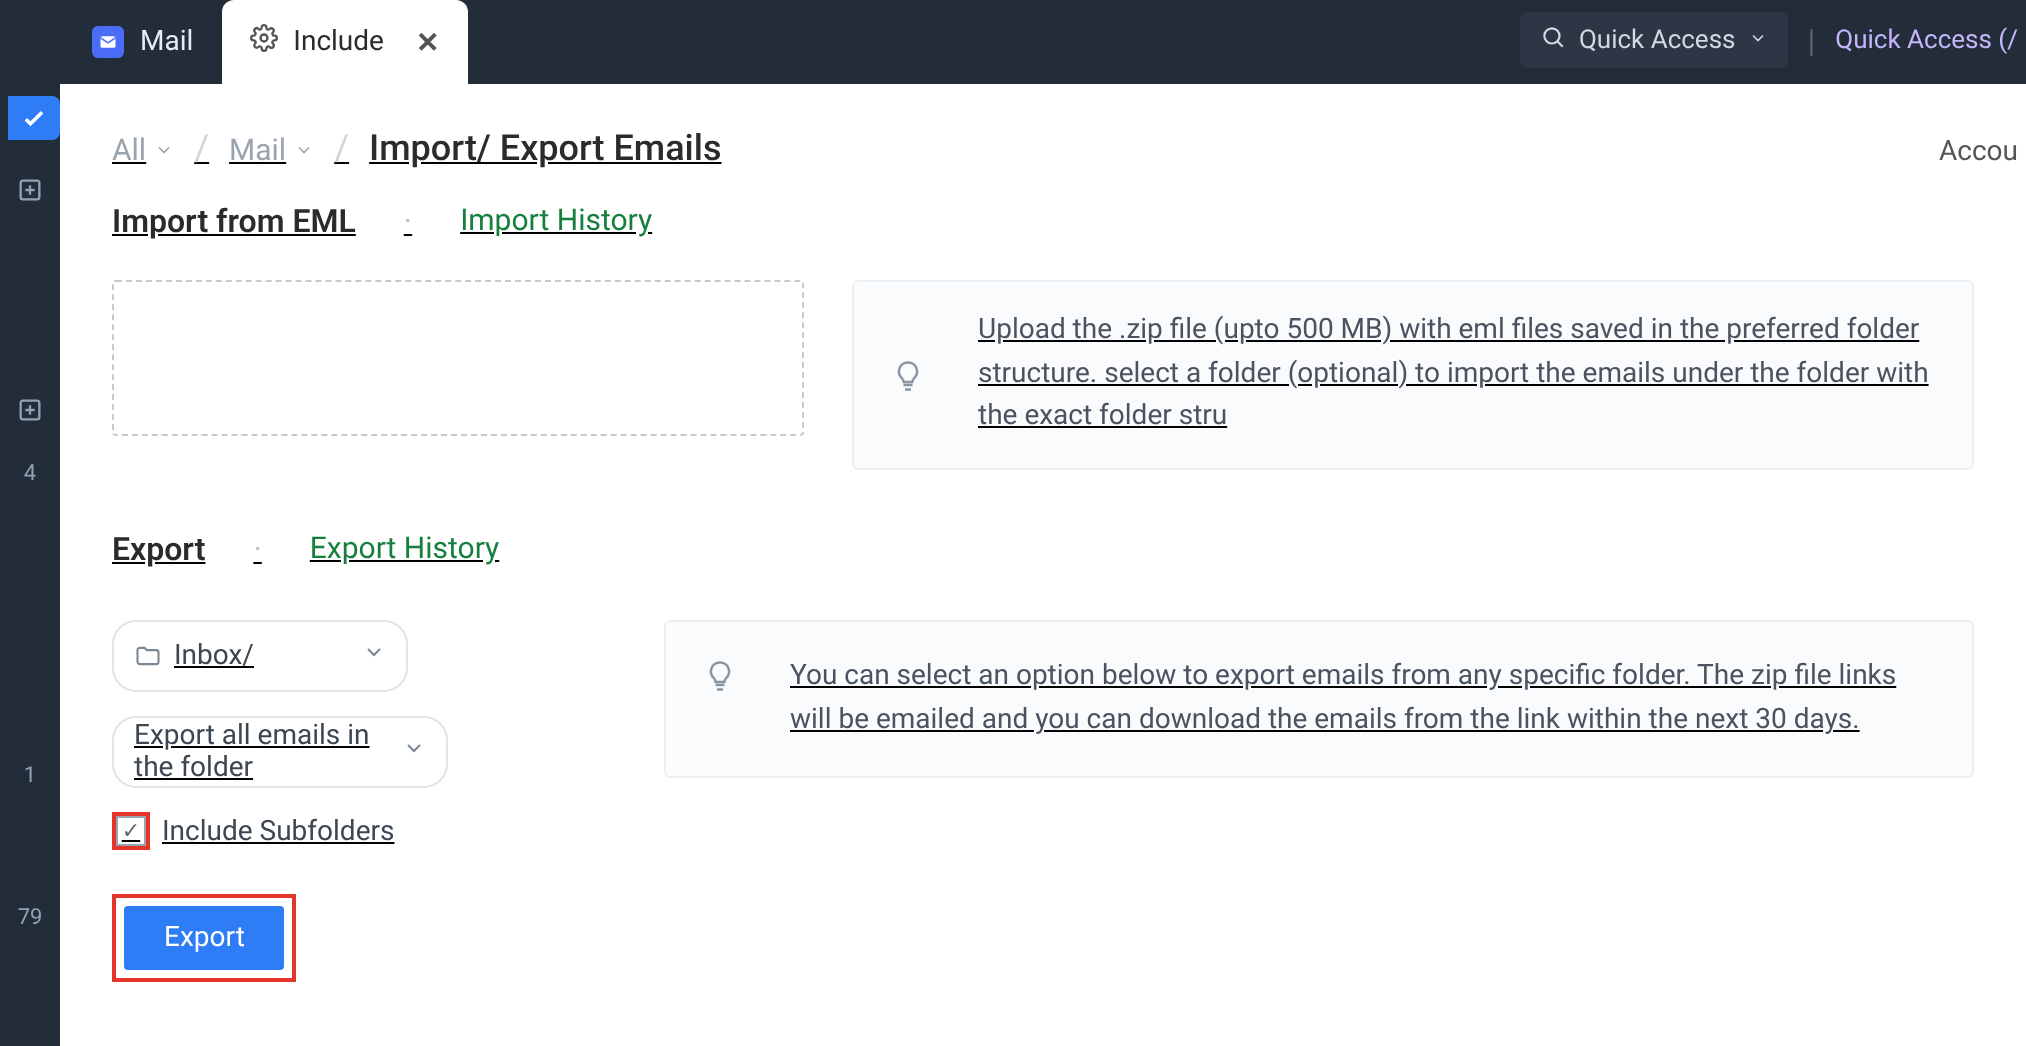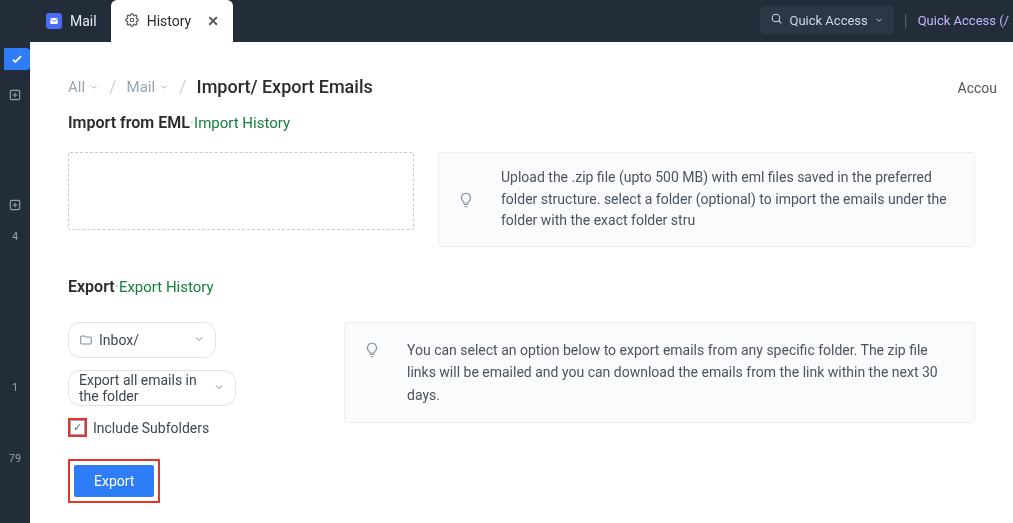--- a/index.html
+++ b/index.html
@@ -16,31 +16,31 @@
   .qa-pill { background: #2c3644; border-radius: 4px; height: 28px; display: flex; align-items: center; padding: 0 10px; font-size: 13px; color: #cfd8e3; gap: 6px; }
   .qa-text { font-size: 13px; color: #c4b5fd; padding-right: 4px; }
 
   
   .leftrail { position: absolute; top: 42px; left: 0; width: 30px; height: calc(523px - 42px); background: #232d3a; display: flex; flex-direction: column; align-items: center; padding-top: 6px; gap: 14px; color: #8fa1b3; }
   .rail-item { width: 22px; height: 22px; display: flex; align-items: center; justify-content: center; font-size: 12px; border-radius: 4px; }
   .rail-active { background: #2f7df6; color: #fff; border-top-left-radius: 0; border-bottom-left-radius: 0; width: 26px; margin-left: 4px; }
   .rail-num { font-size: 11px; color: #8fa1b3; }
 
   
-  .main { position: absolute; top: 42px; left: 30px; right: 0; bottom: 0; background: #fff; padding: 16px; }
+  .main { position: absolute; top: 42px; left: 30px; right: 0; bottom: 0; background: #fff; padding: 4px; text-decoration: underline; }
   .breadcrumb { display: flex; align-items: center; gap: 10px; padding: 18px 22px 16px; font-size: 18px; color: #2b2b2b; position: relative; }
   .crumb { color: #9aa4af; font-size: 15px; display: flex; align-items: center; gap: 4px; }
   .crumb svg { width: 10px; height: 10px; }
   .crumb-sep { color: #cfd5db; }
   .crumb-current { color: #2b2b2b; font-size: 18px; font-weight: 500; }
   .account-link { position: absolute; right: 0; top: 22px; font-size: 14px; color: #555; }
 
   .content { padding: 0 22px; }
 
-  .section-title-row { display: flex; align-items: center; gap: 0; margin-bottom: 20px; }
+  .section-title-row { display: flex; align-items: flex-start; gap: 24px; margin-bottom: 20px; }
   .section-title { font-size: 16px; font-weight: 600; color: #2b2b2b; }
   .dot-sep { color: #b9c2cb; }
   .section-link { color: #15803d; font-size: 15px; }
 
   
   .import-row { display: flex; align-items: stretch; gap: 24px; margin-bottom: 30px; }
   .dropzone { flex: 0 0 346px; height: 78px; border: 1px dashed #c4cad1; border-radius: 2px; display: flex; align-items: center; justify-content: center; font-size: 14px; color: #9aa4af; }
   .dropzone .strong { color: #5b6470; font-weight: 600; margin-right: 4px; }
   .hintbox { flex: 1; background: #fafbfc; border: 1px solid #eceff2; border-radius: 3px; display: flex; align-items: center; padding: 14px 16px; gap: 24px; font-size: 14px; color: #4a5360; }
   .bulb { flex: 0 0 22px; height: 22px; display: flex; align-items: center; justify-content: center; color: #8a96a3; }
@@ -79,21 +79,21 @@
       </span>
       <span>Mail</span>
     </div>
     <div class="tab tab-settings">
       <span>
         <svg viewBox="0 0 24 24" width="14" height="14" fill="none" stroke="#555" stroke-width="2">
             <circle cx="12" cy="12" r="3"></circle>
             <path d="M19.4 15a1.7 1.7 0 0 0 .34 1.87l.06.06a2 2 0 1 1-2.83 2.83l-.06-.06a1.7 1.7 0 0 0-1.87-.34 1.7 1.7 0 0 0-1 1.56V21a2 2 0 1 1-4 0v-.09a1.7 1.7 0 0 0-1-1.56 1.7 1.7 0 0 0-1.87.34l-.06.06a2 2 0 1 1-2.83-2.83l.06-.06a1.7 1.7 0 0 0 .34-1.87 1.7 1.7 0 0 0-1.56-1H3a2 2 0 1 1 0-4h.09a1.7 1.7 0 0 0 1.56-1 1.7 1.7 0 0 0-.34-1.87l-.06-.06a2 2 0 1 1 2.83-2.83l.06.06a1.7 1.7 0 0 0 1.87.34H9a1.7 1.7 0 0 0 1-1.56V3a2 2 0 1 1 4 0v.09a1.7 1.7 0 0 0 1 1.56 1.7 1.7 0 0 0 1.87-.34l.06-.06a2 2 0 1 1 2.83 2.83l-.06.06a1.7 1.7 0 0 0-.34 1.87V9a1.7 1.7 0 0 0 1.56 1H21a2 2 0 1 1 0 4h-.09a1.7 1.7 0 0 0-1.56 1z"></path>
           </svg>
       </span>
-      <span>History</span>
+      <span>Include</span>
       <span class="close">✕</span>
     </div>
   </div>
   <div class="quick-access">
     <div class="qa-pill">
       <span>
         <svg viewBox="0 0 24 24" width="13" height="13" fill="none" stroke="#cfd8e3" stroke-width="2">
             <circle cx="11" cy="11" r="7"></circle>
             <path d="M21 21l-5-5"></path>
           </svg>

